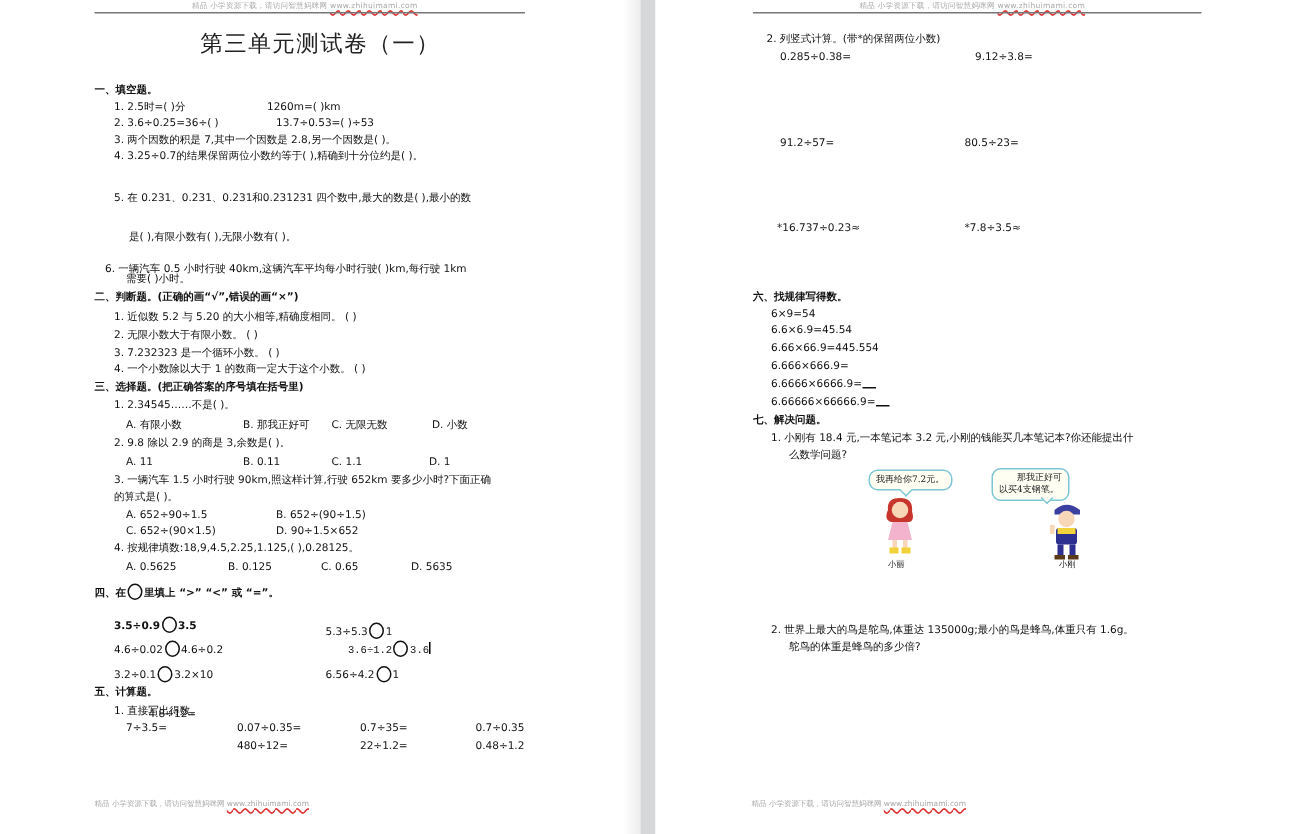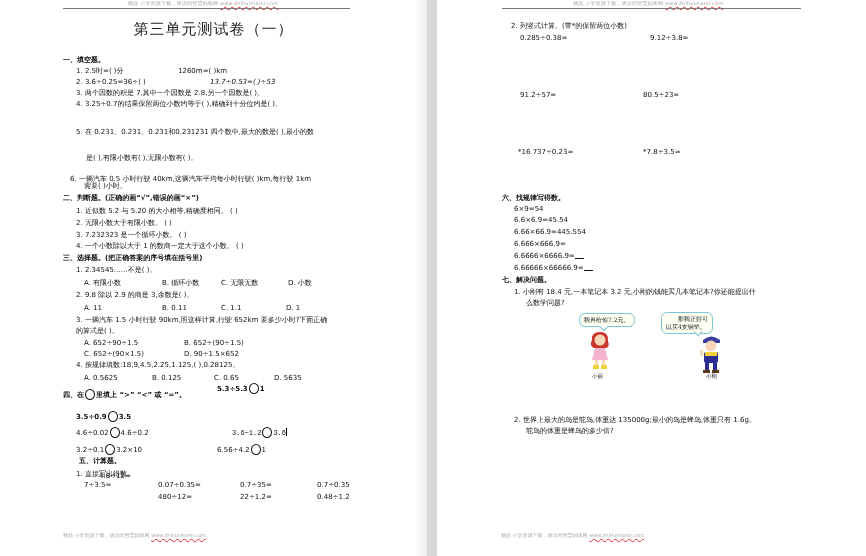--- a/index.html
+++ b/index.html
@@ -41,38 +41,38 @@
     <span class="url">www.zhihuimami.com</span>
   </div>
   <div class="hdr-line" style="left:63px; width:299px;"></div>
 
   <div class="title">第三单元测试卷（一）</div>
 
   <div class="t sec" style="left:63px; top:56px;">一、填空题。</div>
   <div class="t" style="left:76px; top:67px;">1. 2.5时=(      )分</div>
   <div class="t" style="left:178px; top:67px;">1260m=(      )km</div>
   <div class="t" style="left:76px; top:78px;">2. 3.6÷0.25=36÷(      )</div>
-  <div class="t" style="left:210px; top:78px;font-style:italic;">13.7÷0.53=(      )÷53</div>
+  <div class="t" style="left:184px; top:78px;">13.7÷0.53=(      )÷53</div>
   <div class="t" style="left:76px; top:89px;">3. 两个因数的积是 7,其中一个因数是 2.8,另一个因数是(      )。</div>
   <div class="t" style="left:76px; top:100px;">4. 3.25÷0.7的结果保留两位小数约等于(      ),精确到十分位约是(      )。</div>
   <div class="t" style="left:76px; top:128px;">5. 在 0.231、0.231、0.231和0.231231 四个数中,最大的数是(      ),最小的数</div>
   <div class="t" style="left:86px; top:154px;">是(      ),有限小数有(              ),无限小数有(                        )。</div>
   <div class="t" style="left:70px; top:175px;">6. 一辆汽车 0.5 小时行驶 40km,这辆汽车平均每小时行驶(      )km,每行驶 1km</div>
   <div class="t" style="left:84px; top:182px;">需要(      )小时。</div>
 
   <div class="t sec" style="left:63px; top:194px;">二、判断题。(正确的画“√”,错误的画“×”)</div>
   <div class="t" style="left:76px; top:207px;">1. 近似数 5.2 与 5.20 的大小相等,精确度相同。 (      )</div>
   <div class="t" style="left:76px; top:219px;">2. 无限小数大于有限小数。 (      )</div>
   <div class="t" style="left:76px; top:231px;">3. 7.232323 是一个循环小数。    (      )</div>
   <div class="t" style="left:76px; top:242px;">4. 一个小数除以大于 1 的数商一定大于这个小数。  (      )</div>
 
   <div class="t sec" style="left:63px; top:254px;">三、选择题。(把正确答案的序号填在括号里)</div>
   <div class="t" style="left:76px; top:266px;">1. 2.34545……不是(      )。</div>
   <div class="t" style="left:84px; top:279px;">A. 有限小数</div>
-  <div class="t" style="left:162px; top:279px;">B. 循环小数</div>
+  <div class="t" style="left:162px; top:279px;">B. 那我正好可</div>
   <div class="t" style="left:221px; top:279px;">C. 无限无数</div>
   <div class="t" style="left:288px; top:279px;">D.  小数</div>
   <div class="t" style="left:76px; top:291px;">2. 9.8 除以 2.9 的商是 3,余数是(      )。</div>
   <div class="t" style="left:84px; top:304px;">A. 11</div>
   <div class="t" style="left:162px; top:304px;">B. 0.11</div>
   <div class="t" style="left:221px; top:304px;">C. 1.1</div>
   <div class="t" style="left:286px; top:304px;">D. 1</div>
   <div class="t" style="left:76px; top:316px;">3. 一辆汽车 1.5 小时行驶 90km,照这样计算,行驶 652km 要多少小时?下面正确</div>
   <div class="t" style="left:76px; top:327px;">的算式是(      )。</div>
   <div class="t" style="left:84px; top:339px;">A. 652÷90÷1.5</div>
@@ -84,37 +84,37 @@
   <div class="t" style="left:152px; top:374px;">B. 0.125</div>
   <div class="t" style="left:214px; top:374px;">C. 0.65</div>
   <div class="t" style="left:274px; top:374px;">D. 5635</div>
 
   <div class="t sec" style="left:63px; top:389px;">
     <span>四、在</span><span class="circ"></span><span>里填上 “&gt;” “&lt;” 或 “=”。</span>
   </div>
   <div class="t" style="left:76px; top:411px;font-weight:bold;">
     <span>3.5÷0.9</span><span class="circ"></span><span>3.5</span>
   </div>
-  <div class="t" style="left:217px; top:383px;font-weight:bold;">
+  <div class="t" style="left:217px; top:415px;">
     <span>5.3÷5.3</span><span class="circ"></span><span>1</span>
   </div>
   <div class="t" style="left:76px; top:427px;">
     <span>4.6÷0.02</span><span class="circ"></span><span>4.6÷0.2</span>
   </div>
   <div class="t" style="left:232px; top:427px;font-family:Liberation Mono, monospace;">
     <span>3.6÷1.2</span><span class="circ"></span><span>3.6</span><span style="display:inline-block;width:1px;height:8px;background:#000;vertical-align:-1px;"></span>
   </div>
   <div class="t" style="left:76px; top:444px;">
     <span>3.2÷0.1</span><span class="circ"></span><span>3.2×10</span>
   </div>
   <div class="t" style="left:217px; top:444px;">
     <span>6.56÷4.2</span><span class="circ"></span><span>1</span>
   </div>
 
-  <div class="t sec" style="left:63px; top:457px;margin-left:16px;">五、计算题。</div>
+  <div class="t sec" style="left:63px; top:457px;">五、计算题。</div>
   <div class="t" style="left:76px; top:470px;">1. 直接写出得数。</div>
   <div class="t" style="left:84px; top:481px;">7÷3.5=</div>
   <div class="t" style="left:158px; top:481px;">0.07÷0.35=</div>
   <div class="t" style="left:240px; top:481px;">0.7÷35=</div>
   <div class="t" style="left:317px; top:481px;">0.7÷0.35=</div>
   <div class="t" style="left:84px; top:472px;margin-left:15px;">4.8÷12=</div>
   <div class="t" style="left:158px; top:493px;">480÷12=</div>
   <div class="t" style="left:240px; top:493px;">22÷1.2=</div>
   <div class="t" style="left:317px; top:493px;">0.48÷1.2=</div>
 

